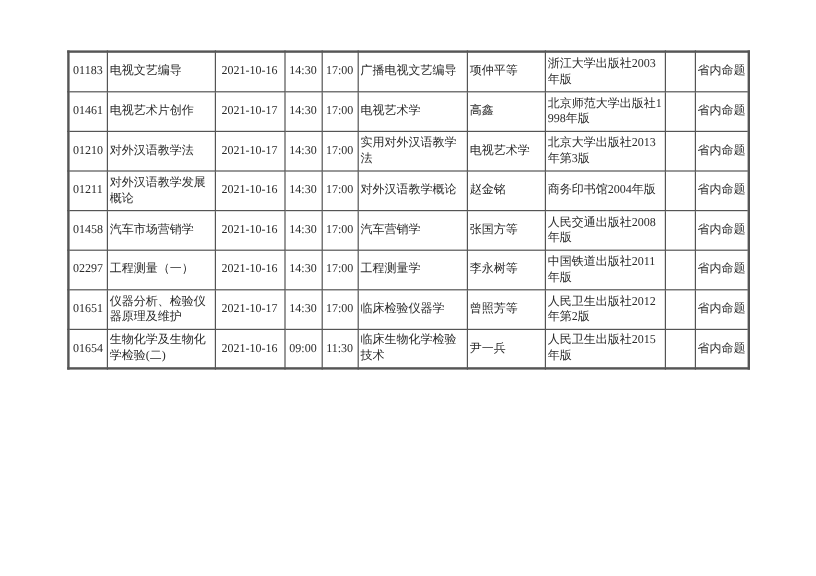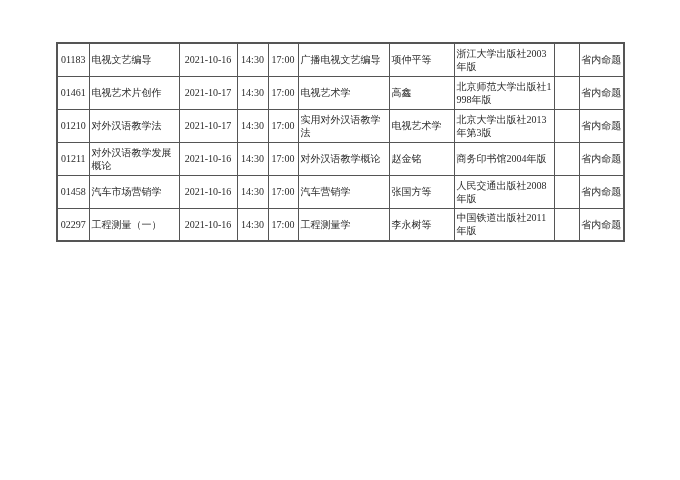--- a/index.html
+++ b/index.html
@@ -126,15 +126,39 @@
     <td>工程测量（一）</td>
     <td class="center">2021-10-16</td>
     <td class="center">14:30</td>
     <td class="center">17:00</td>
     <td>工程测量学</td>
     <td>李永树等</td>
     <td>中国铁道出版社2011年版</td>
     <td></td>
     <td class="center">省内命题</td>
   </tr>
+        <tr>
+    <td class="center">01651</td>
+    <td>仪器分析、检验仪器原理及维护</td>
+    <td class="center">2021-10-17</td>
+    <td class="center">14:30</td>
+    <td class="center">17:00</td>
+    <td>临床检验仪器学</td>
+    <td>曾照芳等</td>
+    <td>人民卫生出版社2012年第2版</td>
+    <td></td>
+    <td class="center">省内命题</td>
+  </tr>
+        <tr>
+    <td class="center">01654</td>
+    <td>生物化学及生物化学检验(二)</td>
+    <td class="center">2021-10-16</td>
+    <td class="center">09:00</td>
+    <td class="center">11:30</td>
+    <td>临床生物化学检验技术</td>
+    <td>尹一兵</td>
+    <td>人民卫生出版社2015年版</td>
+    <td></td>
+    <td class="center">省内命题</td>
+  </tr>
       </tbody>
   </table>
 </div>
 
 </body></html>

